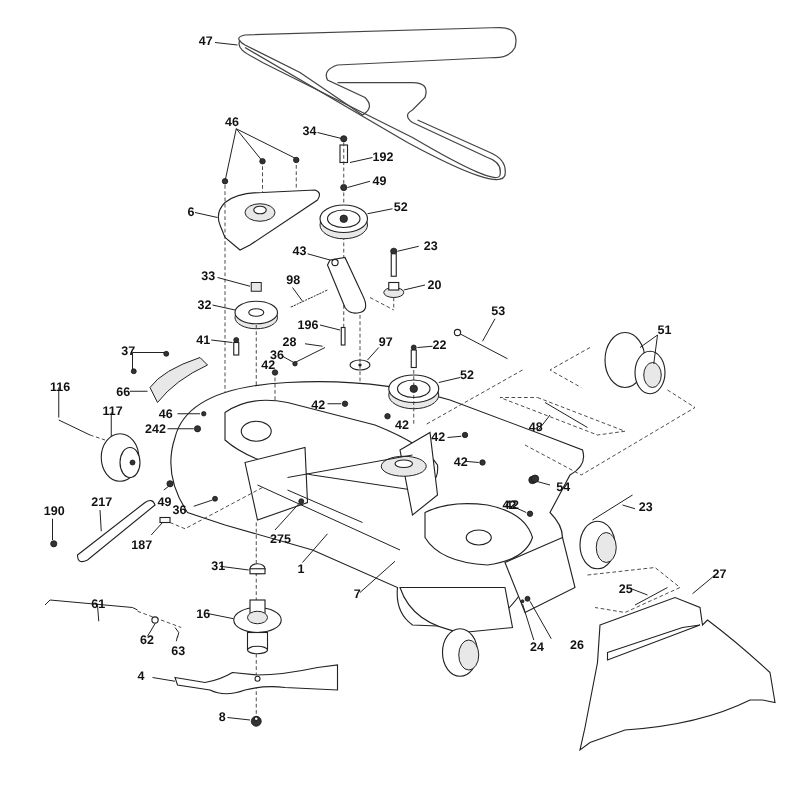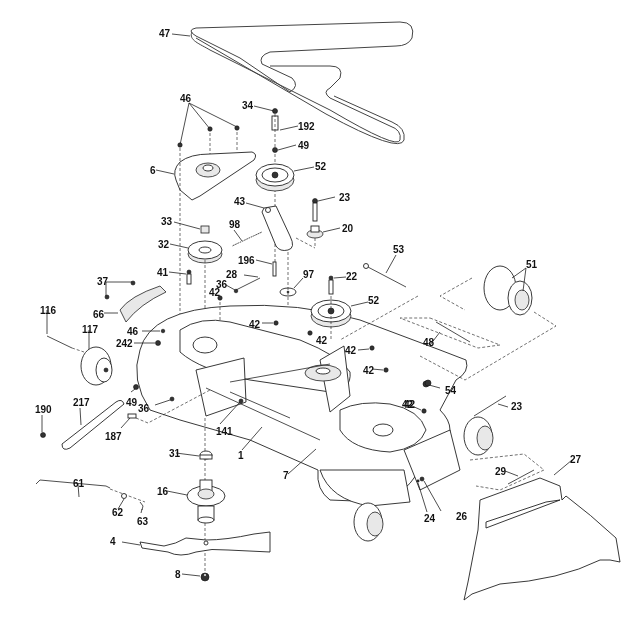--- a/index.html
+++ b/index.html
@@ -324,28 +324,28 @@
 <div class="lbl" style="left:345px;top:346px">42</div>
 <div class="lbl" style="left:423px;top:338px">48</div>
 <div class="lbl" style="left:363px;top:366px">42</div>
 <div class="lbl" style="left:402px;top:400px">42</div>
 <div class="lbl" style="left:445px;top:386px">54</div>
 <div class="lbl" style="left:126px;top:398px">49</div>
 <div class="lbl" style="left:138px;top:404px">36</div>
 <div class="lbl" style="left:73px;top:398px">217</div>
 <div class="lbl" style="left:35px;top:405px">190</div>
 <div class="lbl" style="left:105px;top:432px">187</div>
-<div class="lbl" style="left:216px;top:427px">141</div>
+<div class="lbl" style="left:216px;top:427px">275</div>
 <div class="lbl" style="left:238px;top:451px">1</div>
 <div class="lbl" style="left:404px;top:400px">42</div>
 <div class="lbl" style="left:511px;top:402px">23</div>
 <div class="lbl" style="left:283px;top:471px">7</div>
 <div class="lbl" style="left:169px;top:449px">31</div>
 <div class="lbl" style="left:157px;top:487px">16</div>
 <div class="lbl" style="left:73px;top:479px">61</div>
 <div class="lbl" style="left:112px;top:508px">62</div>
 <div class="lbl" style="left:137px;top:517px">63</div>
-<div class="lbl" style="left:495px;top:467px">29</div>
+<div class="lbl" style="left:495px;top:467px">25</div>
 <div class="lbl" style="left:570px;top:455px">27</div>
 <div class="lbl" style="left:424px;top:514px">24</div>
 <div class="lbl" style="left:456px;top:512px">26</div>
 <div class="lbl" style="left:110px;top:537px">4</div>
 <div class="lbl" style="left:175px;top:570px">8</div>
 
 </body></html>

